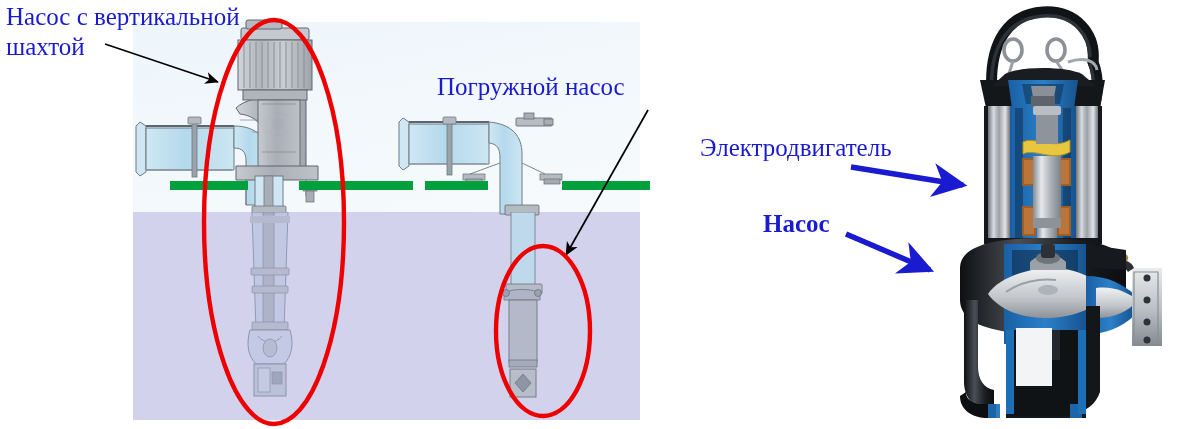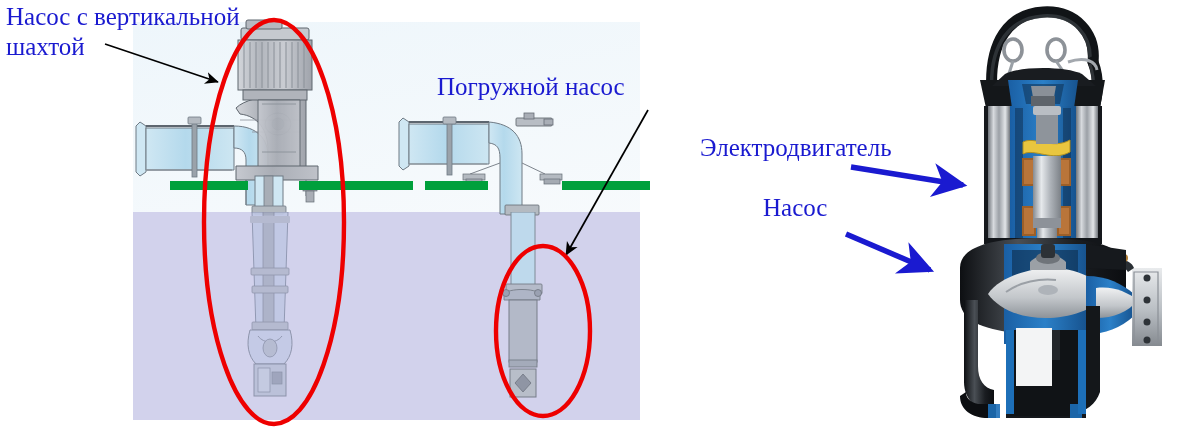--- a/index.html
+++ b/index.html
@@ -306,20 +306,20 @@
     <line x1="105" y1="44" x2="218" y2="82" stroke="#000000" stroke-width="1.7" marker-end="url(#ablack)"></line>
     <line x1="648" y1="110" x2="566" y2="255" stroke="#000000" stroke-width="1.7" marker-end="url(#ablack)"></line>
     <line x1="851" y1="167" x2="963" y2="185" stroke="#1a1ad0" stroke-width="5.5" marker-end="url(#ablue)"></line>
     <line x1="846" y1="234" x2="930" y2="270" stroke="#1a1ad0" stroke-width="5.5" marker-end="url(#ablue)"></line>
   </svg>
 
   <div class="lbl" style="left:6px;top:2px;width:290px;">Насос с вертикальной
 шахтой</div>
   <div class="lbl" style="left:700px;top:133px;">Электродвигатель</div>
   <div class="lbl" style="left:437px;top:72px;">Погружной насос</div>
-  <div class="lbl" style="left:763px;top:193px;">Насос</div>
+  <div class="lbl" style="left:763px;top:209px;font-weight:bold;">Насос</div>
 
   <svg class="abs" style="left:0;top:0;pointer-events:none;" width="1186" height="429" viewBox="0 0 1186 429">
     <ellipse cx="274" cy="222" rx="70" ry="202" fill="none" stroke="#ee0000" stroke-width="4.4"></ellipse>
     <ellipse cx="543" cy="331" rx="47" ry="85" fill="none" stroke="#ee0000" stroke-width="4.4"></ellipse>
   </svg>
 
 </div>
 
 </body></html>

